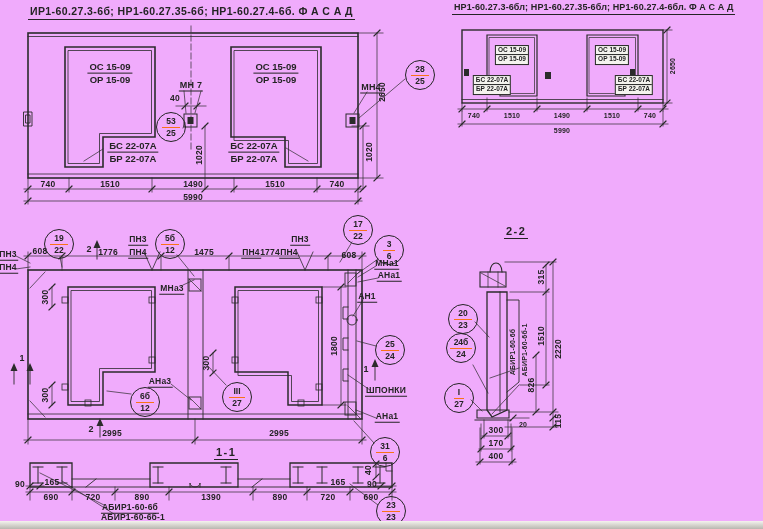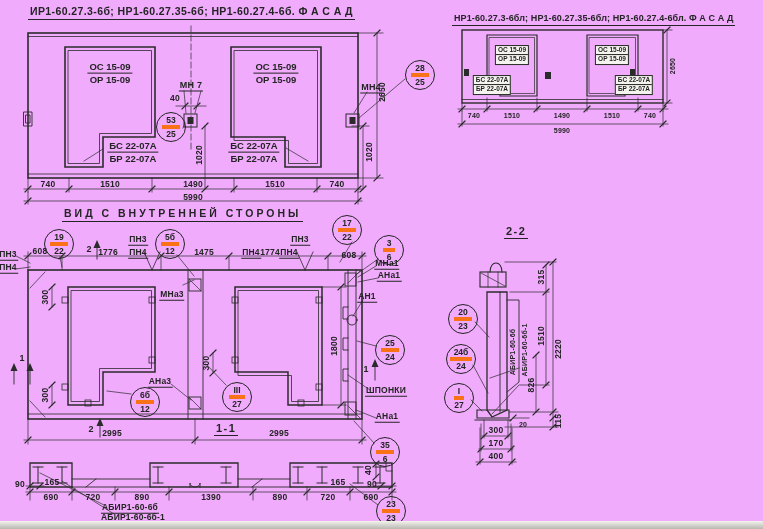--- a/index.html
+++ b/index.html
@@ -15,21 +15,21 @@
   .ttl{position:absolute;font-weight:bold;border-bottom:1.4px solid #242424;white-space:nowrap;
        padding:0 2px 1px;line-height:1.1;}
   .t-main{font-size:10.5px;letter-spacing:.4px;}
   .t-main2{font-size:9px;letter-spacing:.1px;}
   .t-view{font-size:10.5px;letter-spacing:3px;}
   .t-sec{font-size:11px;letter-spacing:1.5px;}
   .circ{position:absolute;width:28px;height:28px;border:1.2px solid #242424;border-radius:50%;
         display:flex;flex-direction:column;align-items:center;justify-content:center;
         font-size:8.5px;font-weight:bold;line-height:1.2;}
   .circ i{font-style:normal;}
-  .circ i:first-child{border-bottom:4px solid #f97316;padding:0 4px;}
+  .circ i:first-child{border-bottom:1px solid #f97316;padding:0 4px;}
   .frac{position:absolute;transform:translate(-50%,-50%);font-weight:bold;font-size:9.5px;
         text-align:center;line-height:1.25;white-space:nowrap;}
   .frac i{display:block;font-style:normal;padding:0 2px;}
   .frac i:first-child{border-bottom:1.2px solid #242424;}
   .mini{font-size:6.5px;background:#f4f3ee;border:.8px solid #242424;line-height:1.3;}
   .mini i:first-child{border-bottom:.8px solid #242424;}
   .band{position:absolute;left:0;right:0;bottom:0;height:8px;
         background:linear-gradient(#f4f3ee,#b9b7b0);}
 </style>
 </head>
@@ -140,23 +140,22 @@
 
   <path stroke-width="1.2" d="M25 192l6 -6M66 192l6 -6M149 192l6 -6M231 192l6 -6M314 192l6 -6M355 192l6 -6M25 204l6 -6M355 204l6 -6M182 109l6 -6M194 109l6 -6M202 129l6 -6M202 192l6 -6M360 129l6 -6M360 192l6 -6M374 36l6 -6M374 181l6 -6"></path>
   <path stroke-width="1.2" d="M459 112l6 -6M484 112l6 -6M534 112l6 -6M584 112l6 -6M635 112l6 -6M660 112l6 -6M459 127l6 -6M660 127l6 -6M664 33l6 -6M664 106l6 -6"></path>
   <path stroke-width="1.2" d="M25 259l6 -6M59 259l6 -6M158 259l6 -6M226 259l6 -6M325 259l6 -6M359 259l6 -6M25 443l6 -6M192 443l6 -6M359 443l6 -6M338 290l6 -6M338 408l6 -6M49 290l6 -6M49 310l6 -6M49 388l6 -6M49 408l6 -6M210 356l6 -6M210 376l6 -6"></path>
   <path stroke-width="1.2" d="M27 495l6 -6M69 495l6 -6M112 495l6 -6M166 495l6 -6M250 495l6 -6M304 495l6 -6M347 495l6 -6M389 495l6 -6M27 489l6 -6M37 489l6 -6M378 489l6 -6M389 489l6 -6M373 467l6 -6M373 480l6 -6"></path>
   <path stroke-width="1.2" d="M543 268l6 -6M543 295l6 -6M543 388l6 -6M550 265l6 -6M550 415l6 -6M550 421l6 -6M550 430l6 -6M533 358l6 -6M533 415l6 -6M481 439l6 -6M505 439l6 -6M478 452l6 -6M508 452l6 -6M477 465l6 -6M509 465l6 -6M510 421l6 -6"></path>
 </g>
 </svg>
 
 <div class="ttl t-main" style="left:28px;top:6px">ИР1-60.27.3-6б; НР1-60.27.35-6б; НР1-60.27.4-6б. Ф А С А Д</div>
-<div class="ttl t-main2" style="left:452px;top:14px">НР1-60.27.3-6бл; НР1-60.27.35-6бл; НР1-60.27.4-6бл. Ф А С А Д</div>
-<div class="ttl t-view" style="left:62px;top:208px">ВИД С ВНУТРЕННЕЙ СТОРОНЫ</div>
-<div class="ttl t-sec" style="left:214px;top:422px">1-1</div>
+<div class="ttl t-main2" style="left:452px;top:3px">НР1-60.27.3-6бл; НР1-60.27.35-6бл; НР1-60.27.4-6бл. Ф А С А Д</div>
+<div class="ttl t-sec" style="left:214px;top:446px">1-1</div>
 <div class="ttl t-sec" style="left:504px;top:225px">2-2</div>
 
 <div class="frac" style="left:110px;top:73px">
       <i>ОС 15-09</i>
       <i>ОР 15-09</i>
     </div>
 <div class="frac" style="left:276px;top:73px">
       <i>ОС 15-09</i>
       <i>ОР 15-09</i>
     </div>
@@ -221,21 +220,21 @@
 <span class="lbl und" style="left:138px;top:240px">ПН3</span>
 <span class="lbl und" style="left:138px;top:253px">ПН4</span>
 <span class="lbl" style="left:204px;top:252px">1475</span>
 <span class="lbl und" style="left:251px;top:253px">ПН4</span>
 <span class="lbl" style="left:270px;top:252px">1774</span>
 <span class="lbl und" style="left:289px;top:253px">ПН4</span>
 <span class="lbl und" style="left:300px;top:240px">ПН3</span>
 <span class="lbl" style="left:349px;top:255px">608</span>
 <span class="lbl und" style="left:387px;top:264px">МНа1</span>
 <span class="lbl und" style="left:389px;top:276px">АНа1</span>
-<span class="lbl und" style="left:172px;top:295px">МНа3</span>
+<span class="lbl und" style="left:172px;top:289px">МНа3</span>
 <span class="lbl und" style="left:367px;top:297px">АН1</span>
 <span class="lbl s9" style="left:366px;top:369px">1</span>
 <span class="lbl und" style="left:386px;top:391px">ШПОНКИ</span>
 <span class="lbl und" style="left:387px;top:417px">АНа1</span>
 <span class="lbl und" style="left:160px;top:382px">АНа3</span>
 <span class="lbl rot" style="left:334px;top:346px">1800</span>
 <span class="lbl rot" style="left:45px;top:297px">300</span>
 <span class="lbl rot" style="left:45px;top:395px">300</span>
 <span class="lbl rot" style="left:206px;top:363px">300</span>
 <span class="lbl" style="left:112px;top:433px">2995</span>
@@ -243,42 +242,42 @@
 <span class="lbl s9" style="left:91px;top:429px">2</span>
 <span class="lbl s9" style="left:22px;top:358px">1</span>
 <div class="circ" style="left:44px;top:229px">
       <i>19</i>
       <i>22</i>
     </div>
 <div class="circ" style="left:155px;top:229px">
       <i>5б</i>
       <i>12</i>
     </div>
-<div class="circ" style="left:332px;top:215px">
+<div class="circ" style="left:343px;top:215px">
       <i>17</i>
       <i>22</i>
     </div>
 <div class="circ" style="left:374px;top:235px">
       <i>3</i>
       <i>6</i>
     </div>
 <div class="circ" style="left:130px;top:387px">
       <i>6б</i>
       <i>12</i>
     </div>
 <div class="circ" style="left:222px;top:382px">
       <i>III</i>
       <i>27</i>
     </div>
 <div class="circ" style="left:375px;top:335px">
       <i>25</i>
       <i>24</i>
     </div>
 <div class="circ" style="left:370px;top:437px">
-      <i>35</i>
+      <i>31</i>
       <i>6</i>
     </div>
 
 <span class="lbl" style="left:20px;top:484px">90</span>
 <span class="lbl" style="left:52px;top:482px">165</span>
 <span class="lbl" style="left:338px;top:482px">165</span>
 <span class="lbl" style="left:372px;top:484px">90</span>
 <span class="lbl rot" style="left:368px;top:470px">40</span>
 <span class="lbl" style="left:51px;top:497px">690</span>
 <span class="lbl" style="left:93px;top:497px">720</span>
@@ -302,21 +301,21 @@
 <span class="lbl s7" style="left:523px;top:424px">20</span>
 <span class="lbl" style="left:496px;top:430px">300</span>
 <span class="lbl" style="left:496px;top:443px">170</span>
 <span class="lbl" style="left:496px;top:456px">400</span>
 <span class="lbl s7 rot" style="left:512px;top:352px">АБИР1-60-6б</span>
 <span class="lbl s7 rot" style="left:524px;top:350px">АБИР1-60-6б-1</span>
 <div class="circ" style="left:448px;top:304px">
       <i>20</i>
       <i>23</i>
     </div>
-<div class="circ" style="left:446px;top:344px">
+<div class="circ" style="left:446px;top:333px">
       <i>24б</i>
       <i>24</i>
     </div>
 <div class="circ" style="left:444px;top:383px">
       <i>I</i>
       <i>27</i>
     </div>
 
 <div class="band"></div>
 </div>

